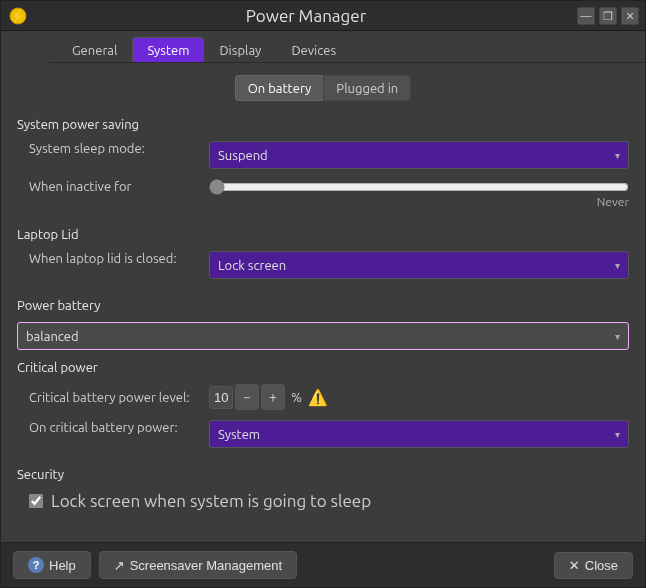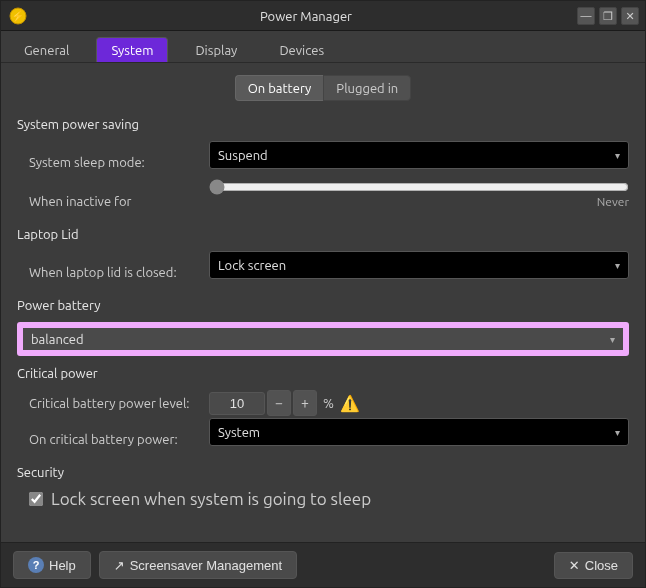--- a/index.html
+++ b/index.html
@@ -33,21 +33,21 @@
     }
     .title-bar-icon {
       width: 18px;
       height: 18px;
       margin-right: 8px;
       flex-shrink: 0;
     }
     .title-bar-title {
       flex: 1;
       text-align: center;
-      font-size: 13px;
+      font-size: 17px;
       color: #e0e0e0;
       margin-right: 60px;
     }
     .title-bar-controls {
       display: flex;
       gap: 4px;
       position: absolute;
       right: 6px;
       top: 6px;
     }
@@ -65,21 +65,22 @@
       border-radius: 2px;
     }
 
     
     .tab-bar {
       background: #3c3c3c;
       display: flex;
       align-items: center;
       padding: 6px 8px 0;
       border-bottom: 1px solid #2a2a2a;
-      gap: 12px;
+      gap: 0;
+      margin-left: 48px;
     }
     .tab {
       padding: 5px 14px;
       font-size: 13px;
       color: #ccc;
       cursor: pointer;
       border-radius: 4px 4px 0 0;
       border: 1px solid transparent;
       border-bottom: none;
       background: transparent;
@@ -122,34 +123,34 @@
     
     .section-title {
       font-weight: normal;
       font-size: 13px;
       color: #e8e8e8;
       margin-bottom: 10px;
       margin-top: 4px;
     }
     .form-row {
       display: flex;
-      align-items: flex-end;
+      align-items: flex-start;
       margin-bottom: 10px;
       padding-left: 12px;
     }
     .form-label {
       color: #ccc;
       min-width: 180px;
       font-size: 13px;
     }
 
     
     .dropdown {
       flex: 1;
-      background: #000000;
+      background: #4c1d95;
       border: 1px solid #555;
       color: #e0e0e0;
       padding: 4px 8px;
       border-radius: 3px;
       display: flex;
       align-items: center;
       justify-content: space-between;
       cursor: pointer;
       font-size: 13px;
       min-height: 28px;
@@ -170,50 +171,50 @@
     input[type=range] {
       width: 100%;
       accent-color: #888;
       cursor: pointer;
     }
 
     
     .full-dropdown {
       width: 100%;
       background: #4a4a4a;
-      border: 6px solid #f0abfc;
+      border: 1px solid #f0abfc;
       color: #e0e0e0;
       padding: 4px 8px;
       border-radius: 3px;
       display: flex;
       align-items: center;
       justify-content: space-between;
       cursor: pointer;
       font-size: 13px;
       min-height: 28px;
       margin-bottom: 10px;
     }
 
     
     .critical-row {
       display: flex;
       align-items: center;
-      margin-bottom: 2px;
+      margin-bottom: 10px;
       padding-left: 12px;
     }
     .critical-label {
       min-width: 180px;
       color: #ccc;
       font-size: 13px;
     }
     .number-input {
       background: #4a4a4a;
       border: 1px solid #555;
       color: #e0e0e0;
-      width: 56px;
+      width: 24px;
       text-align: center;
       padding: 3px 4px;
       border-radius: 3px;
       font-size: 13px;
     }
     .stepper-btn {
       background: #525252;
       border: 1px solid #555;
       color: #ccc;
       width: 24px;

